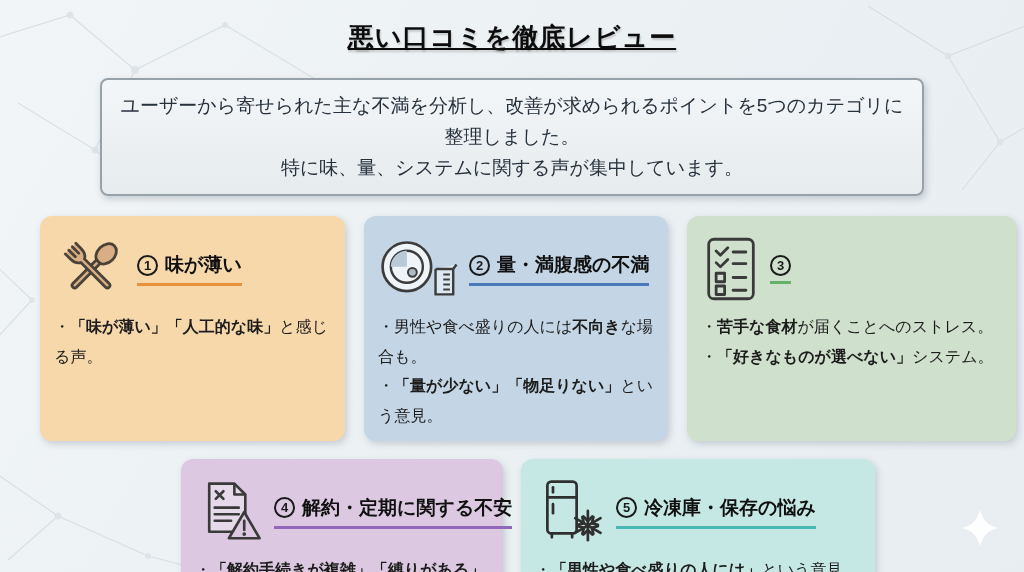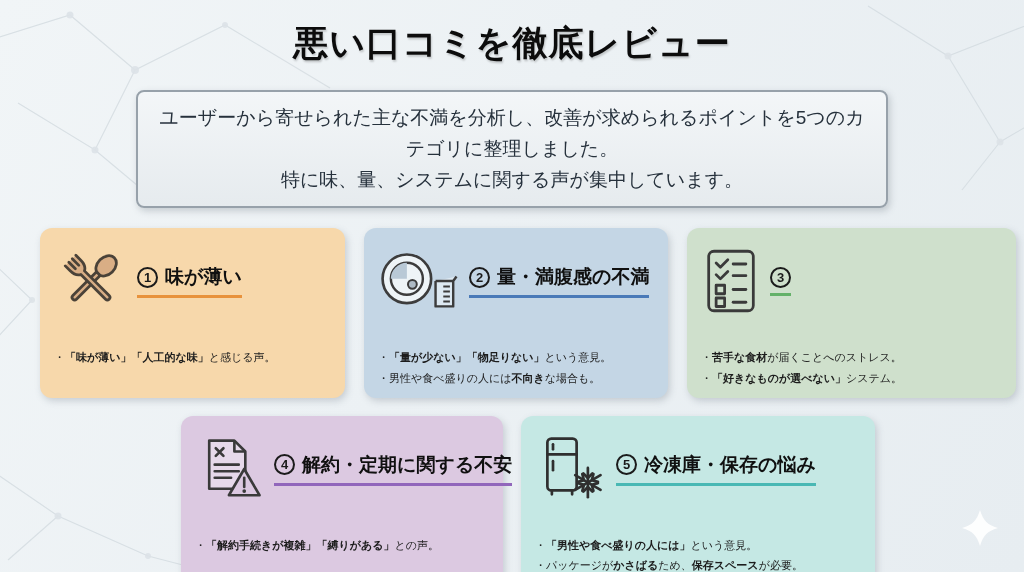--- a/index.html
+++ b/index.html
@@ -7,25 +7,26 @@
   body { font-family:"Liberation Sans","DejaVu Sans",sans-serif; }
   .stage {
     position:relative; width:1024px; height:572px; overflow:hidden;
     background:linear-gradient(120deg,#f1f5f7 0%,#ecf1f4 45%,#e7edf1 100%);
   }
   .bg-svg { position:absolute; inset:0; pointer-events:none; }
   .content { position:relative; }
 
   .page-title {
     margin-top:20px; text-align:center;
-    font-size:35px; font-weight:800; letter-spacing:1px; color:#0c0c0c;
+    font-size:26px; font-weight:800; letter-spacing:1px; color:#0c0c0c;
     text-shadow:1px 2px 2px rgba(0,0,0,0.18);
+    text-decoration:underline;
   }
   .intro-box {
-    width:752px; margin:23px auto 0; padding:11px 18px;
+    width:824px; margin:23px auto 0; padding:11px 18px;
     border:2px solid #97a1aa; border-radius:8px;
     background:linear-gradient(180deg,#f3f6f8 0%,#e6ebee 100%);
     box-shadow:2px 3px 7px rgba(90,100,112,0.28);
     text-align:center; font-size:19px; line-height:1.62; color:#26313c;
   }
 
   .row1 { display:flex; gap:19px; margin:20px 0 0 40px; }
   .row2 { display:flex; gap:18px; margin:18px 0 0 181px; }
   .card {
     background:var(--card-bg); border-radius:12px; padding:12px 12px 10px 14px;
@@ -40,21 +41,21 @@
   .title-row {
     display:inline-flex; align-items:center; gap:7px; white-space:nowrap;
     padding-bottom:5px; border-bottom:3px solid var(--accent);
     font-size:19px; font-weight:700; color:#101010;
   }
   .num-badge {
     flex:none; width:21px; height:21px; border:2px solid #1b1b1b; border-radius:50%;
     display:flex; align-items:center; justify-content:center;
     font-size:13px; font-weight:700; color:#1b1b1b;
   }
-  .bullets { margin-top:25px; font-size:11px; line-height:1.85; color:#1c1c1c; }
+  .bullets { margin-top:2px; font-size:16px; line-height:1.85; color:#1c1c1c; }
   .bullets p { margin:0; }
   .b { font-weight:700; }
 </style>
 </head>
 <body>
 
 <div class="stage">
 
   <svg class="bg-svg" width="1024" height="572" viewBox="0 0 1024 572">
     <g stroke="#d3dbe0" stroke-width="1.2" fill="none" opacity="0.8">
@@ -133,22 +134,22 @@
                 <path d="M59 34 H65 M59 38.5 H65 M59 43 H65 M59 47.5 H65" fill="none" stroke-width="1.8"></path>
               </g>
             </svg>
           </span>
           <span class="title-row">
             <span class="num-badge">2</span>
             <span>量・満腹感の不満</span>
           </span>
         </div>
         <div class="bullets">
+          <p><span>・男性や食べ盛りの人には</span><span class="b">不向き</span><span>な場合も。</span></p>
           <p><span>・</span><span class="b">「量が少ない」「物足りない」</span><span>という意見。</span></p>
-          <p><span>・男性や食べ盛りの人には</span><span class="b">不向き</span><span>な場合も。</span></p>
         </div>
       </div>
 
       <div class="card w3" style="--card-bg: #cfe0cc; --accent: #64b169;">
         <div class="card-head">
           <span class="icon-box">
             <svg viewBox="0 0 56 64" width="60" height="68">
               <rect x="7" y="4" width="42" height="56" rx="5" fill="none" stroke="#3a3a3a" stroke-width="2.6"></rect>
               <g stroke="#3a3a3a" stroke-width="2.6" fill="none" stroke-linecap="round" stroke-linejoin="round">
                 <path d="M14 15 l4 4 7 -7"></path>

